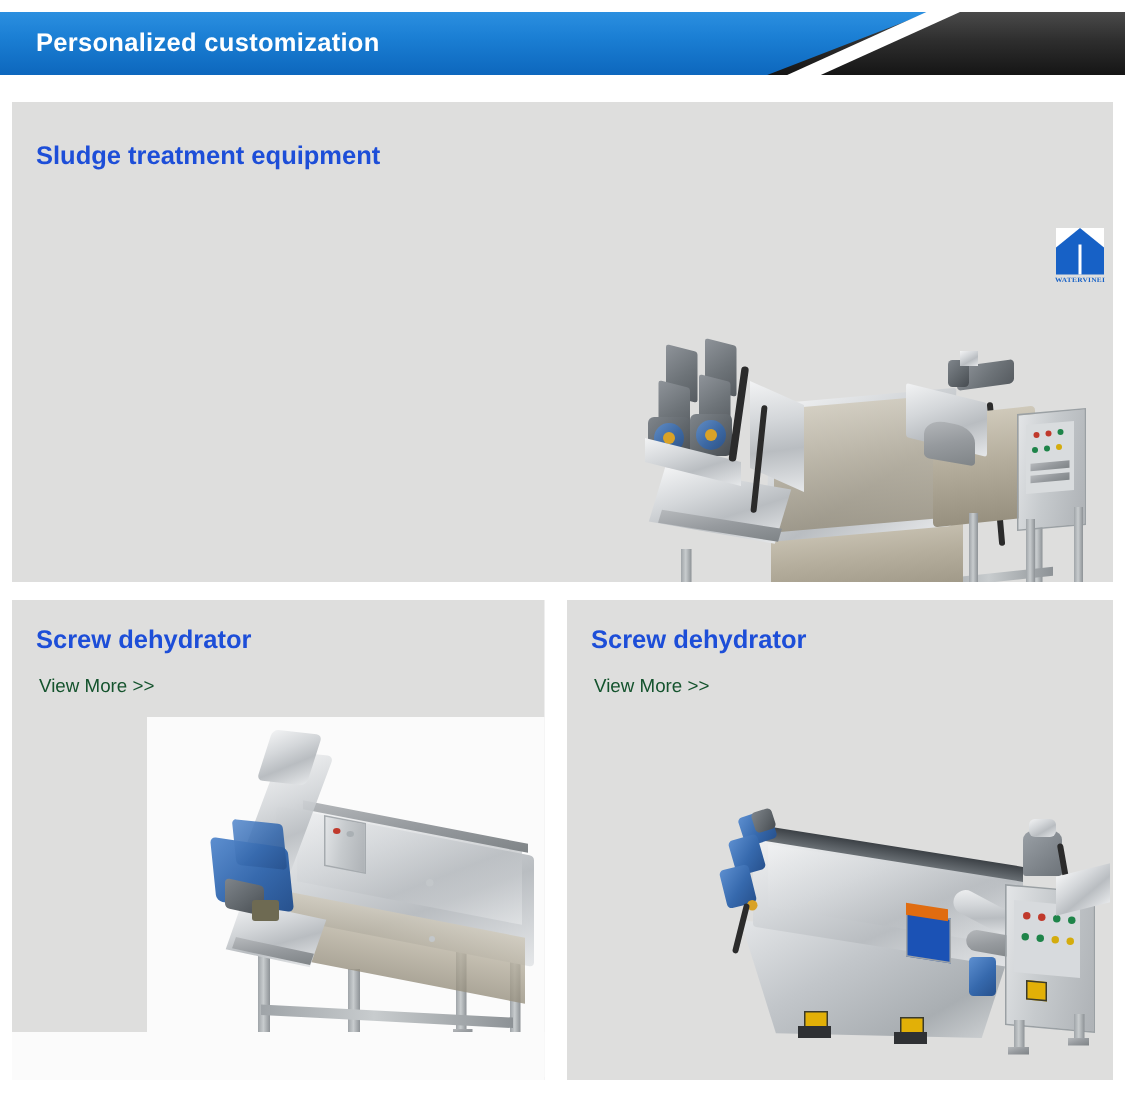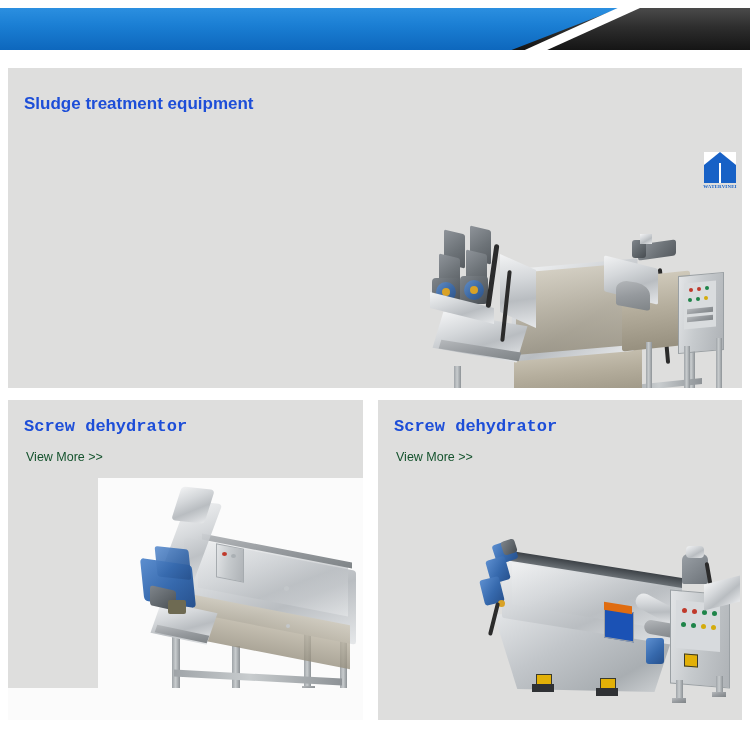--- a/index.html
+++ b/index.html
@@ -90,21 +90,20 @@
   }
   .card-hero .card-title {
     left: 16px;
     top: 26px;
     font-size: 17px;
   }
   .card-bl .card-title, .card-br .card-title {
     left: 16px;
     top: 17px;
     font-size: 17px;
-    font-family: Liberation Mono, monospace;
   }
 
   .card-desc {
     position: absolute;
     left: 16px;
     top: 54px;
     width: 660px;
     color: #2a9344;
     font-size: 12.5px;
     line-height: 17px;
@@ -247,20 +246,21 @@
     background: #fbfbfb;
   }
 </style>
 </head>
 <body>
 
 <div class="banner">
   <div class="banner-dark"></div>
   <div class="banner-blue"></div>
   <div class="banner-slash"></div>
+  <div class="banner-title">Personalized customization</div>
 </div>
 
 <div class="card card-hero">
   <div class="card-title">Sludge treatment equipment</div>
 
   <div class="wm wm-hero">
     <div class="wm-mark">
       <div class="y-left"></div>
         <div class="y-right"></div>
         <div class="y-stem"></div>

